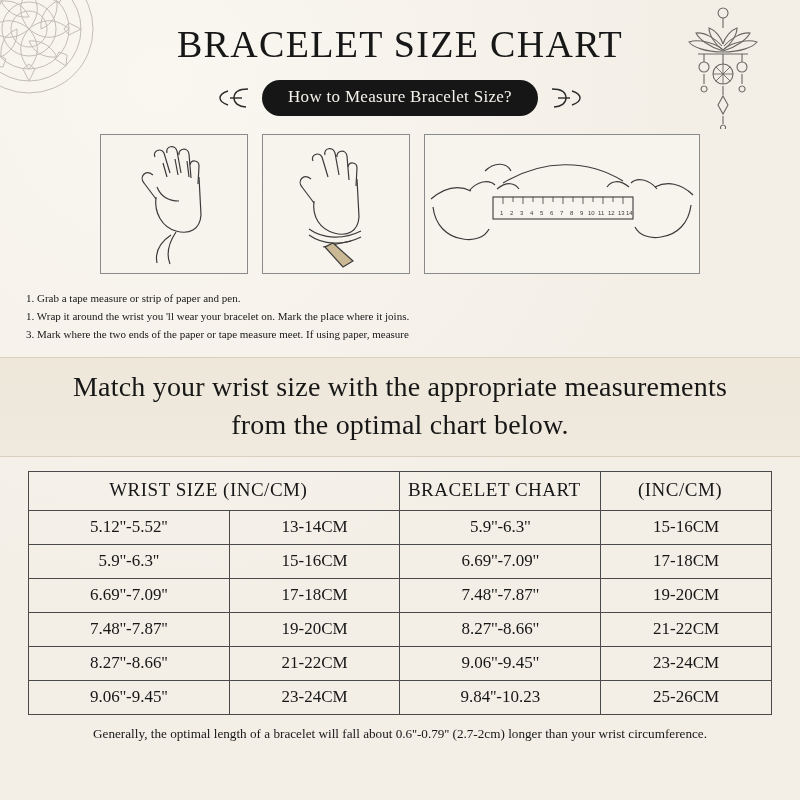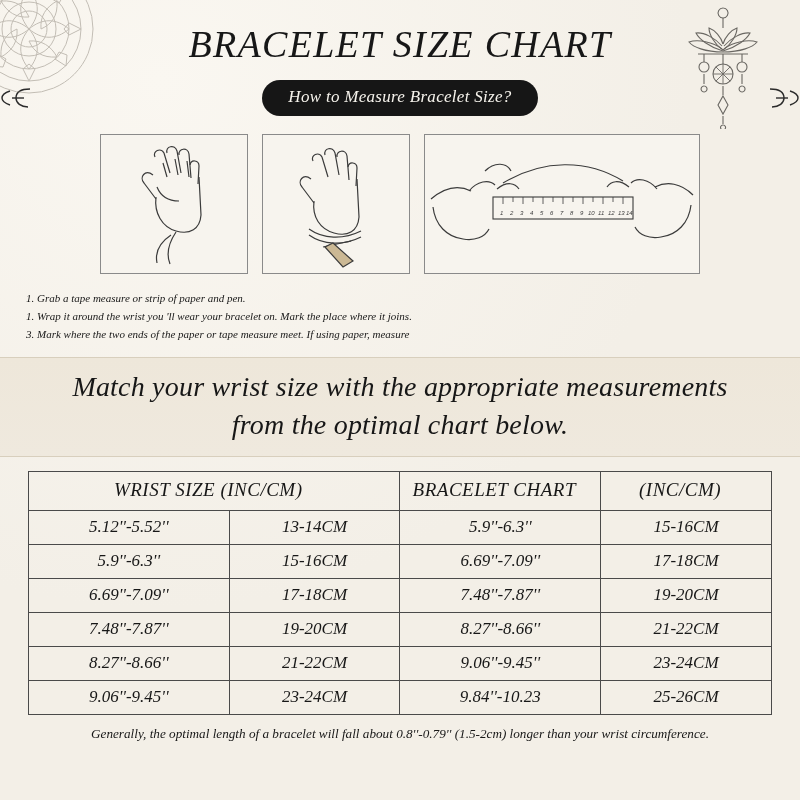--- a/index.html
+++ b/index.html
@@ -16,21 +16,20 @@
     position: relative;
   }
   .page {
     position: relative;
     width: 800px;
     height: 800px;
     box-sizing: border-box;
     background:
       radial-gradient(circle at 20% 10%, #faf7f1 0%, #f3efe7 55%),
       #f3efe7;
-    font-style: italic;
   }
 
   
   .mandala {
     position: absolute;
     left: -46px;
     top: -46px;
     width: 150px;
     height: 150px;
     opacity: 0.5;
@@ -53,21 +52,21 @@
     letter-spacing: 1.3px;
     padding-top: 22px;
     font-weight: 400;
     font-family: "Liberation Serif", serif;
   }
 
   
   .subtitle-row {
     display: flex;
     align-items: center;
-    justify-content: space-between;
+    justify-content: center;
     margin-top: 14px;
     gap: 10px;
   }
   .pill {
     background: #161616;
     color: #f6f3ec;
     border-radius: 20px;
     padding: 7px 26px 9px 26px;
     font-size: 17px;
     letter-spacing: .3px;
@@ -367,15 +366,15 @@
         <tr>
           <td>9.06''-9.45''</td>
           <td>23-24CM</td>
           <td>9.84''-10.23</td>
           <td>25-26CM</td>
         </tr>
       </tbody>
     </table>
   </div>
 
-  <div class="footnote">Generally, the optimal length of a bracelet will fall about 0.8''-0.79'' (1.5-2cm) longer than your wrist circumference.</div>
+  <div class="footnote">Generally, the optimal length of a bracelet will fall about 0.6''-0.79'' (2.7-2cm) longer than your wrist circumference.</div>
 
 </div>
 
 </body></html>

